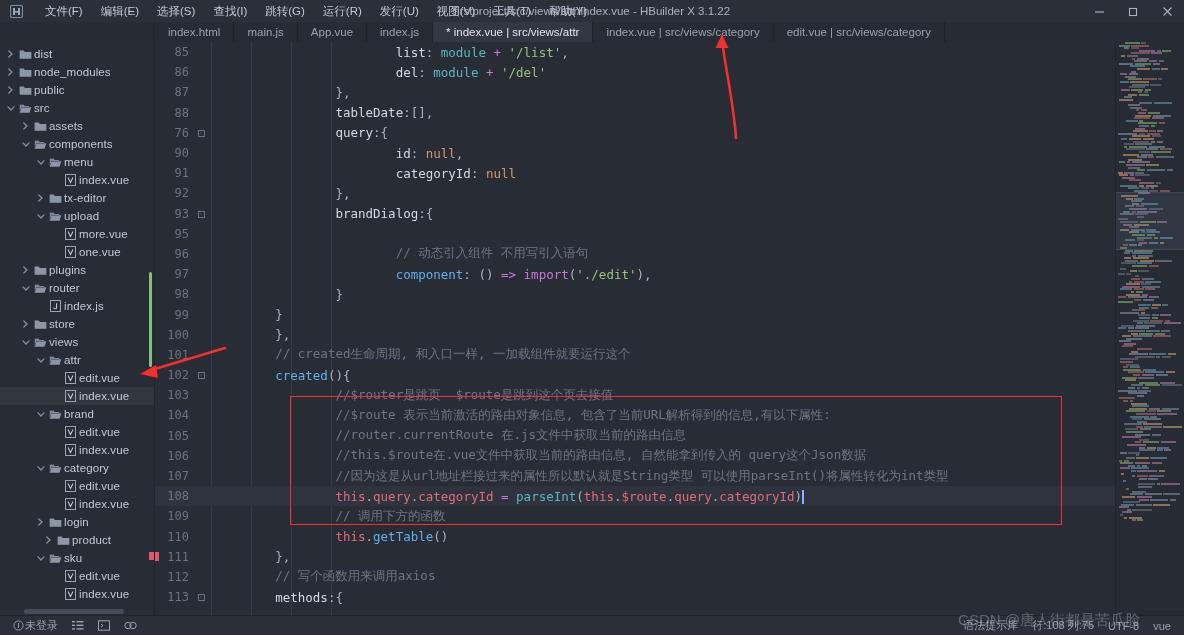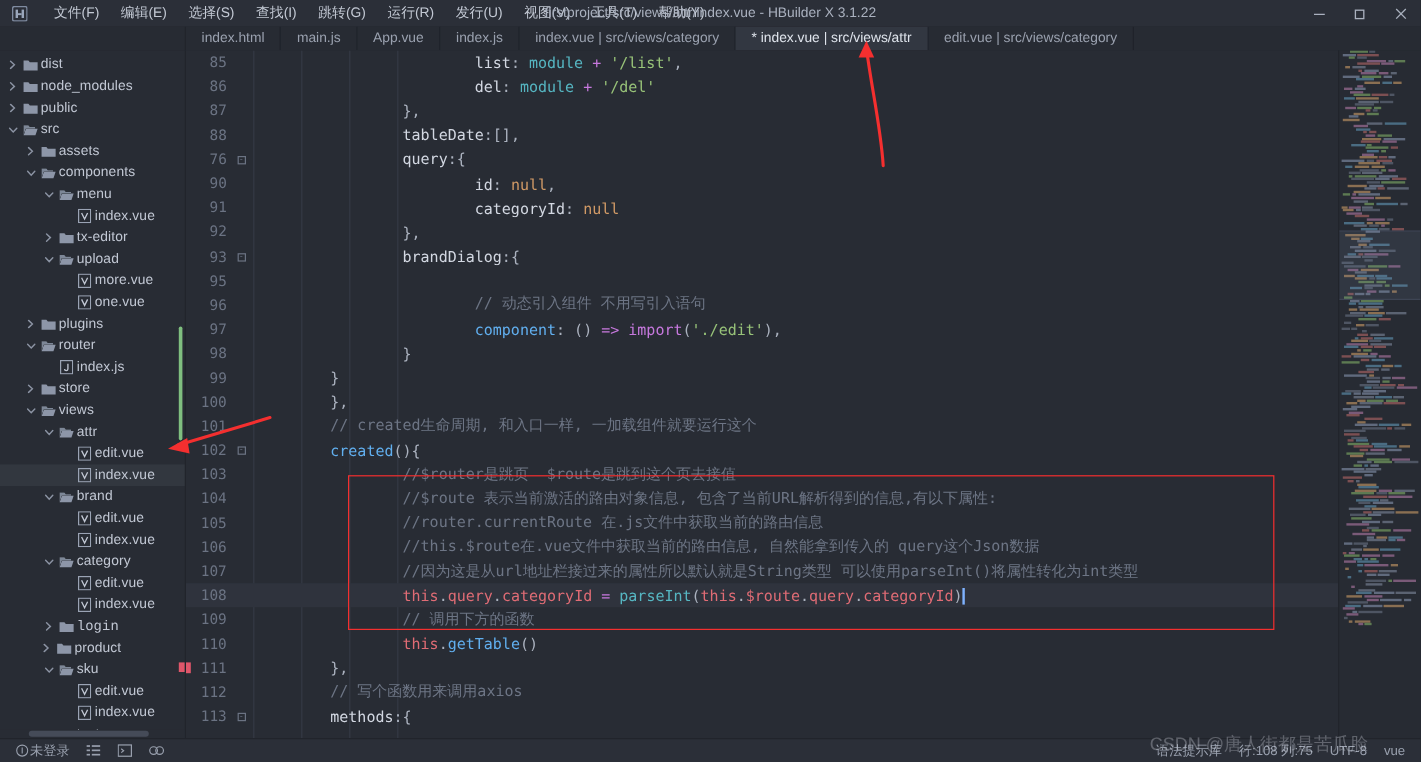--- a/index.html
+++ b/index.html
@@ -241,25 +241,25 @@
         </div>
         <div class="tab">
           <span>main.js</span>
         </div>
         <div class="tab">
           <span>App.vue</span>
         </div>
         <div class="tab">
           <span>index.js</span>
         </div>
+        <div class="tab active">
+          <span>* index.vue | src/views/attr</span>
+        </div>
         <div class="tab">
           <span>index.vue | src/views/category</span>
-        </div>
-        <div class="tab active">
-          <span>* index.vue | src/views/attr</span>
         </div>
         <div class="tab">
           <span>edit.vue | src/views/category</span>
         </div>
       </div>
   </div>
 
   <div class="body">
 
     <div class="sidebar" id="sidebar-host">
@@ -582,34 +582,34 @@
         <div class="tree-row" style="padding-left: 49px;">
           <span class="twisty"></span>
           <span class="ficon">
             <svg width="11" height="12" viewBox="0 0 11 12">
               <rect x="0.5" y="0.5" width="10" height="11" fill="none" stroke="#9aa3b4" stroke-width="1"></rect>
               <path d="M3 3.5 L5.5 8.5 L8 3.5" fill="none" stroke="#c2c8d4" stroke-width="1.1"></path>
             </svg>
           </span>
           <span class="tlabel">index.vue</span>
         </div>
-        <div class="tree-row" style="padding-left: 34px; font-family: Liberation Mono, monospace;">
+        <div class="tree-row" style="padding-left: 34px;">
           <span class="twisty">
             <svg width="7" height="8" viewBox="0 0 7 8">
               <path d="M1.8 1 L5 4 L1.8 7" fill="none" stroke="#8b93a3" stroke-width="1.2" stroke-linecap="round"></path>
             </svg>
           </span>
           <span class="ficon">
             <svg width="13" height="11" viewBox="0 0 14 12">
               <path d="M0.6 10.6 V1.6 H5 L6.3 3.2 H13.4 V10.6 Z" fill="#8d96a8"></path>
             </svg>
           </span>
           <span class="tlabel">login</span>
         </div>
-        <div class="tree-row" style="padding-left: 32px;">
+        <div class="tree-row" style="padding-left: 42px;">
           <span class="twisty">
             <svg width="7" height="8" viewBox="0 0 7 8">
               <path d="M1.8 1 L5 4 L1.8 7" fill="none" stroke="#8b93a3" stroke-width="1.2" stroke-linecap="round"></path>
             </svg>
           </span>
           <span class="ficon">
             <svg width="13" height="11" viewBox="0 0 14 12">
               <path d="M0.6 10.6 V1.6 H5 L6.3 3.2 H13.4 V10.6 Z" fill="#8d96a8"></path>
             </svg>
           </span>

